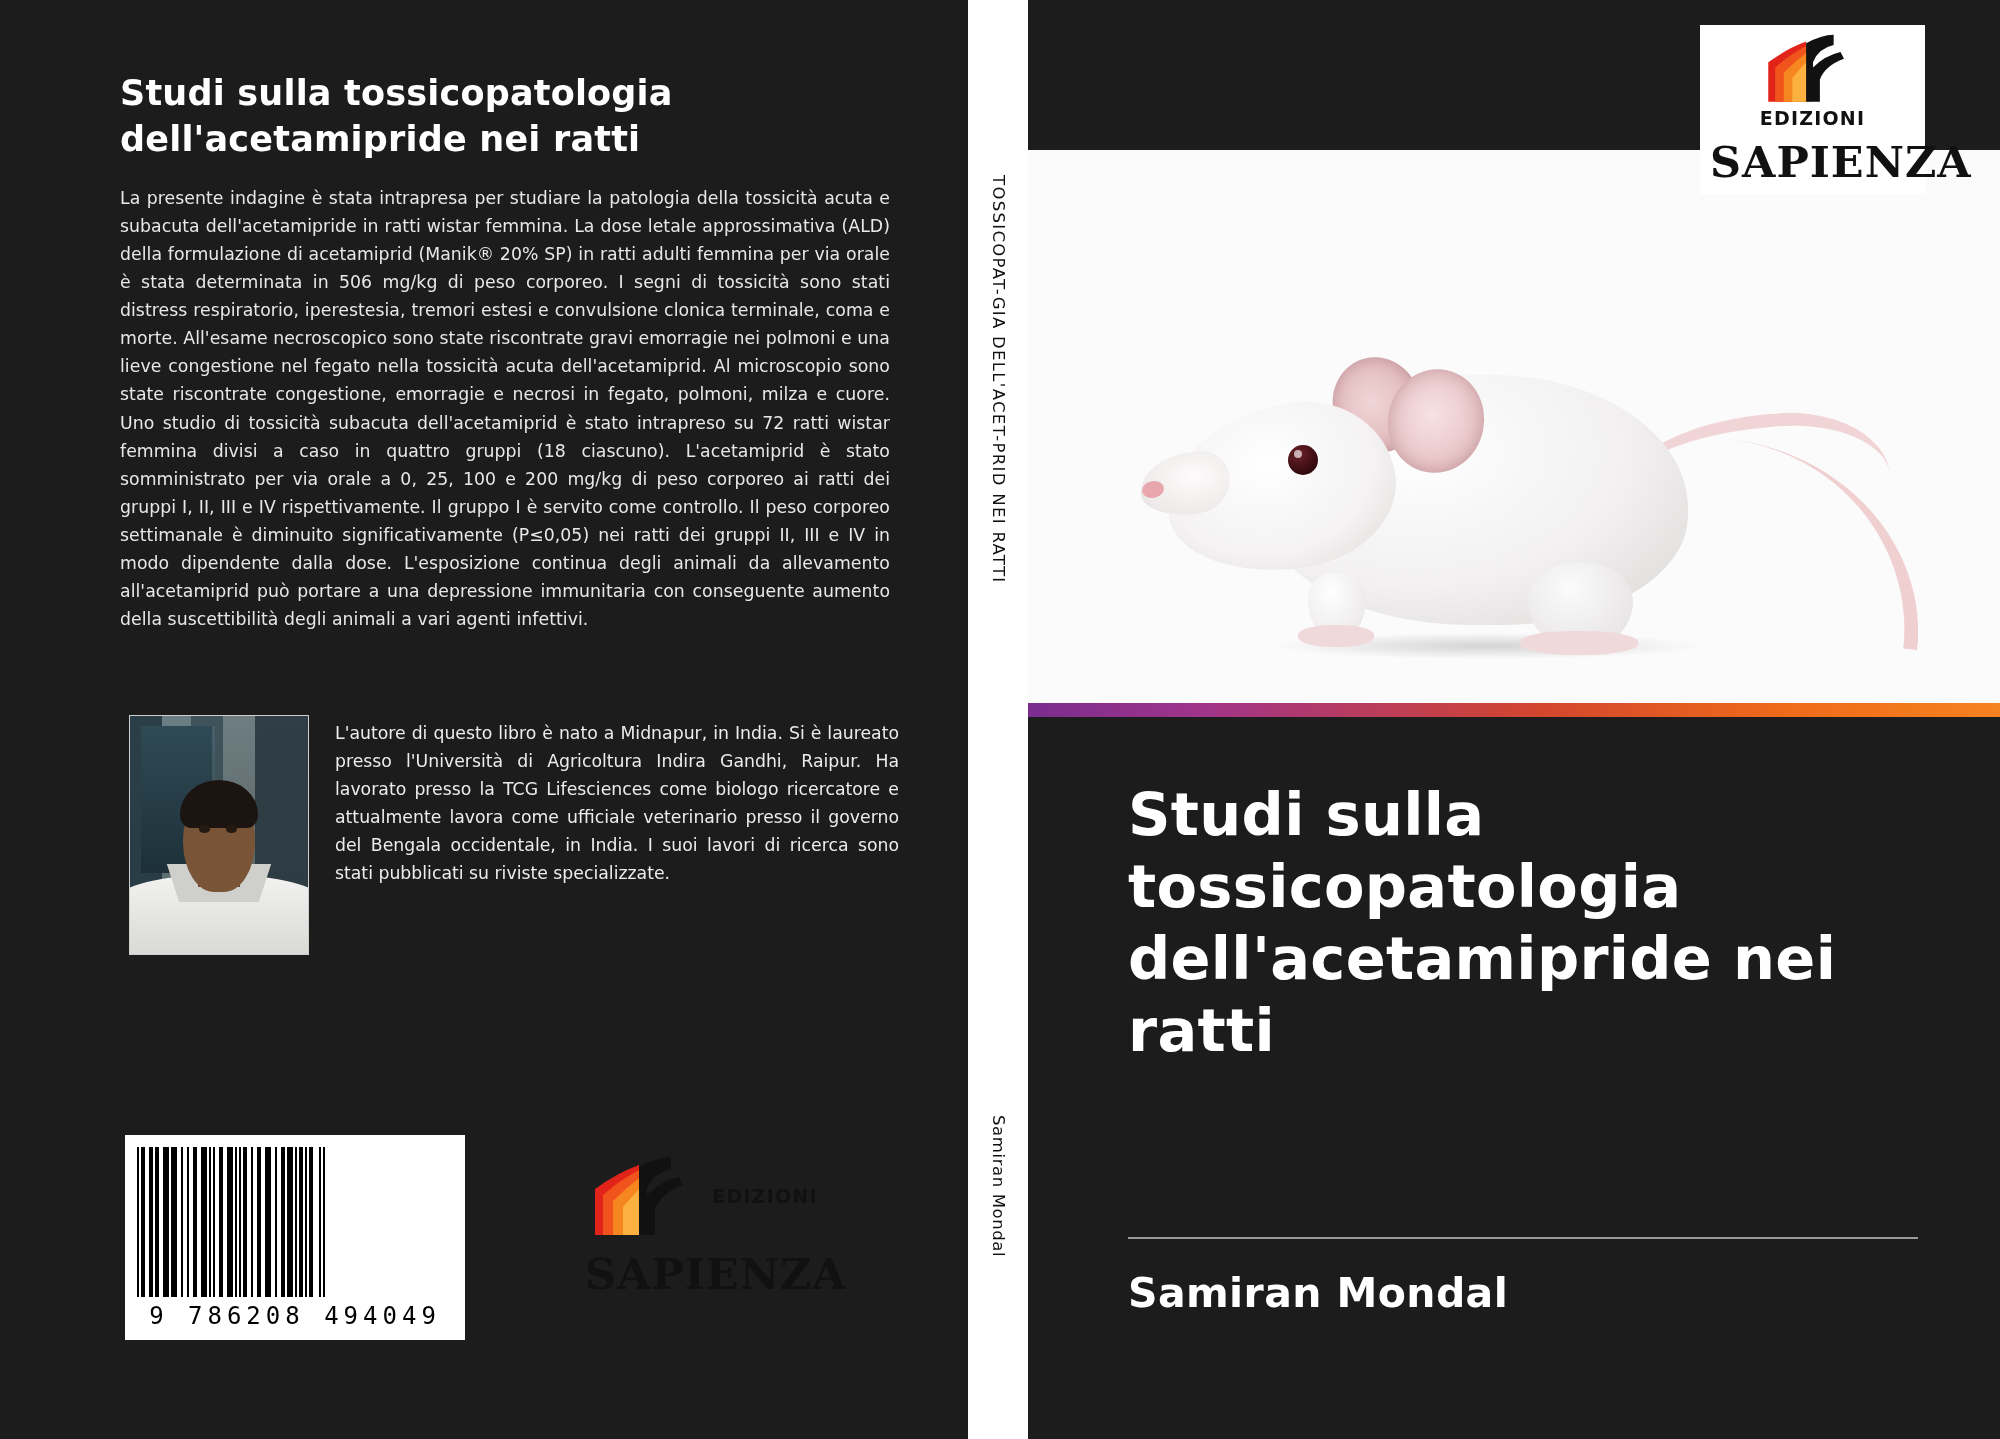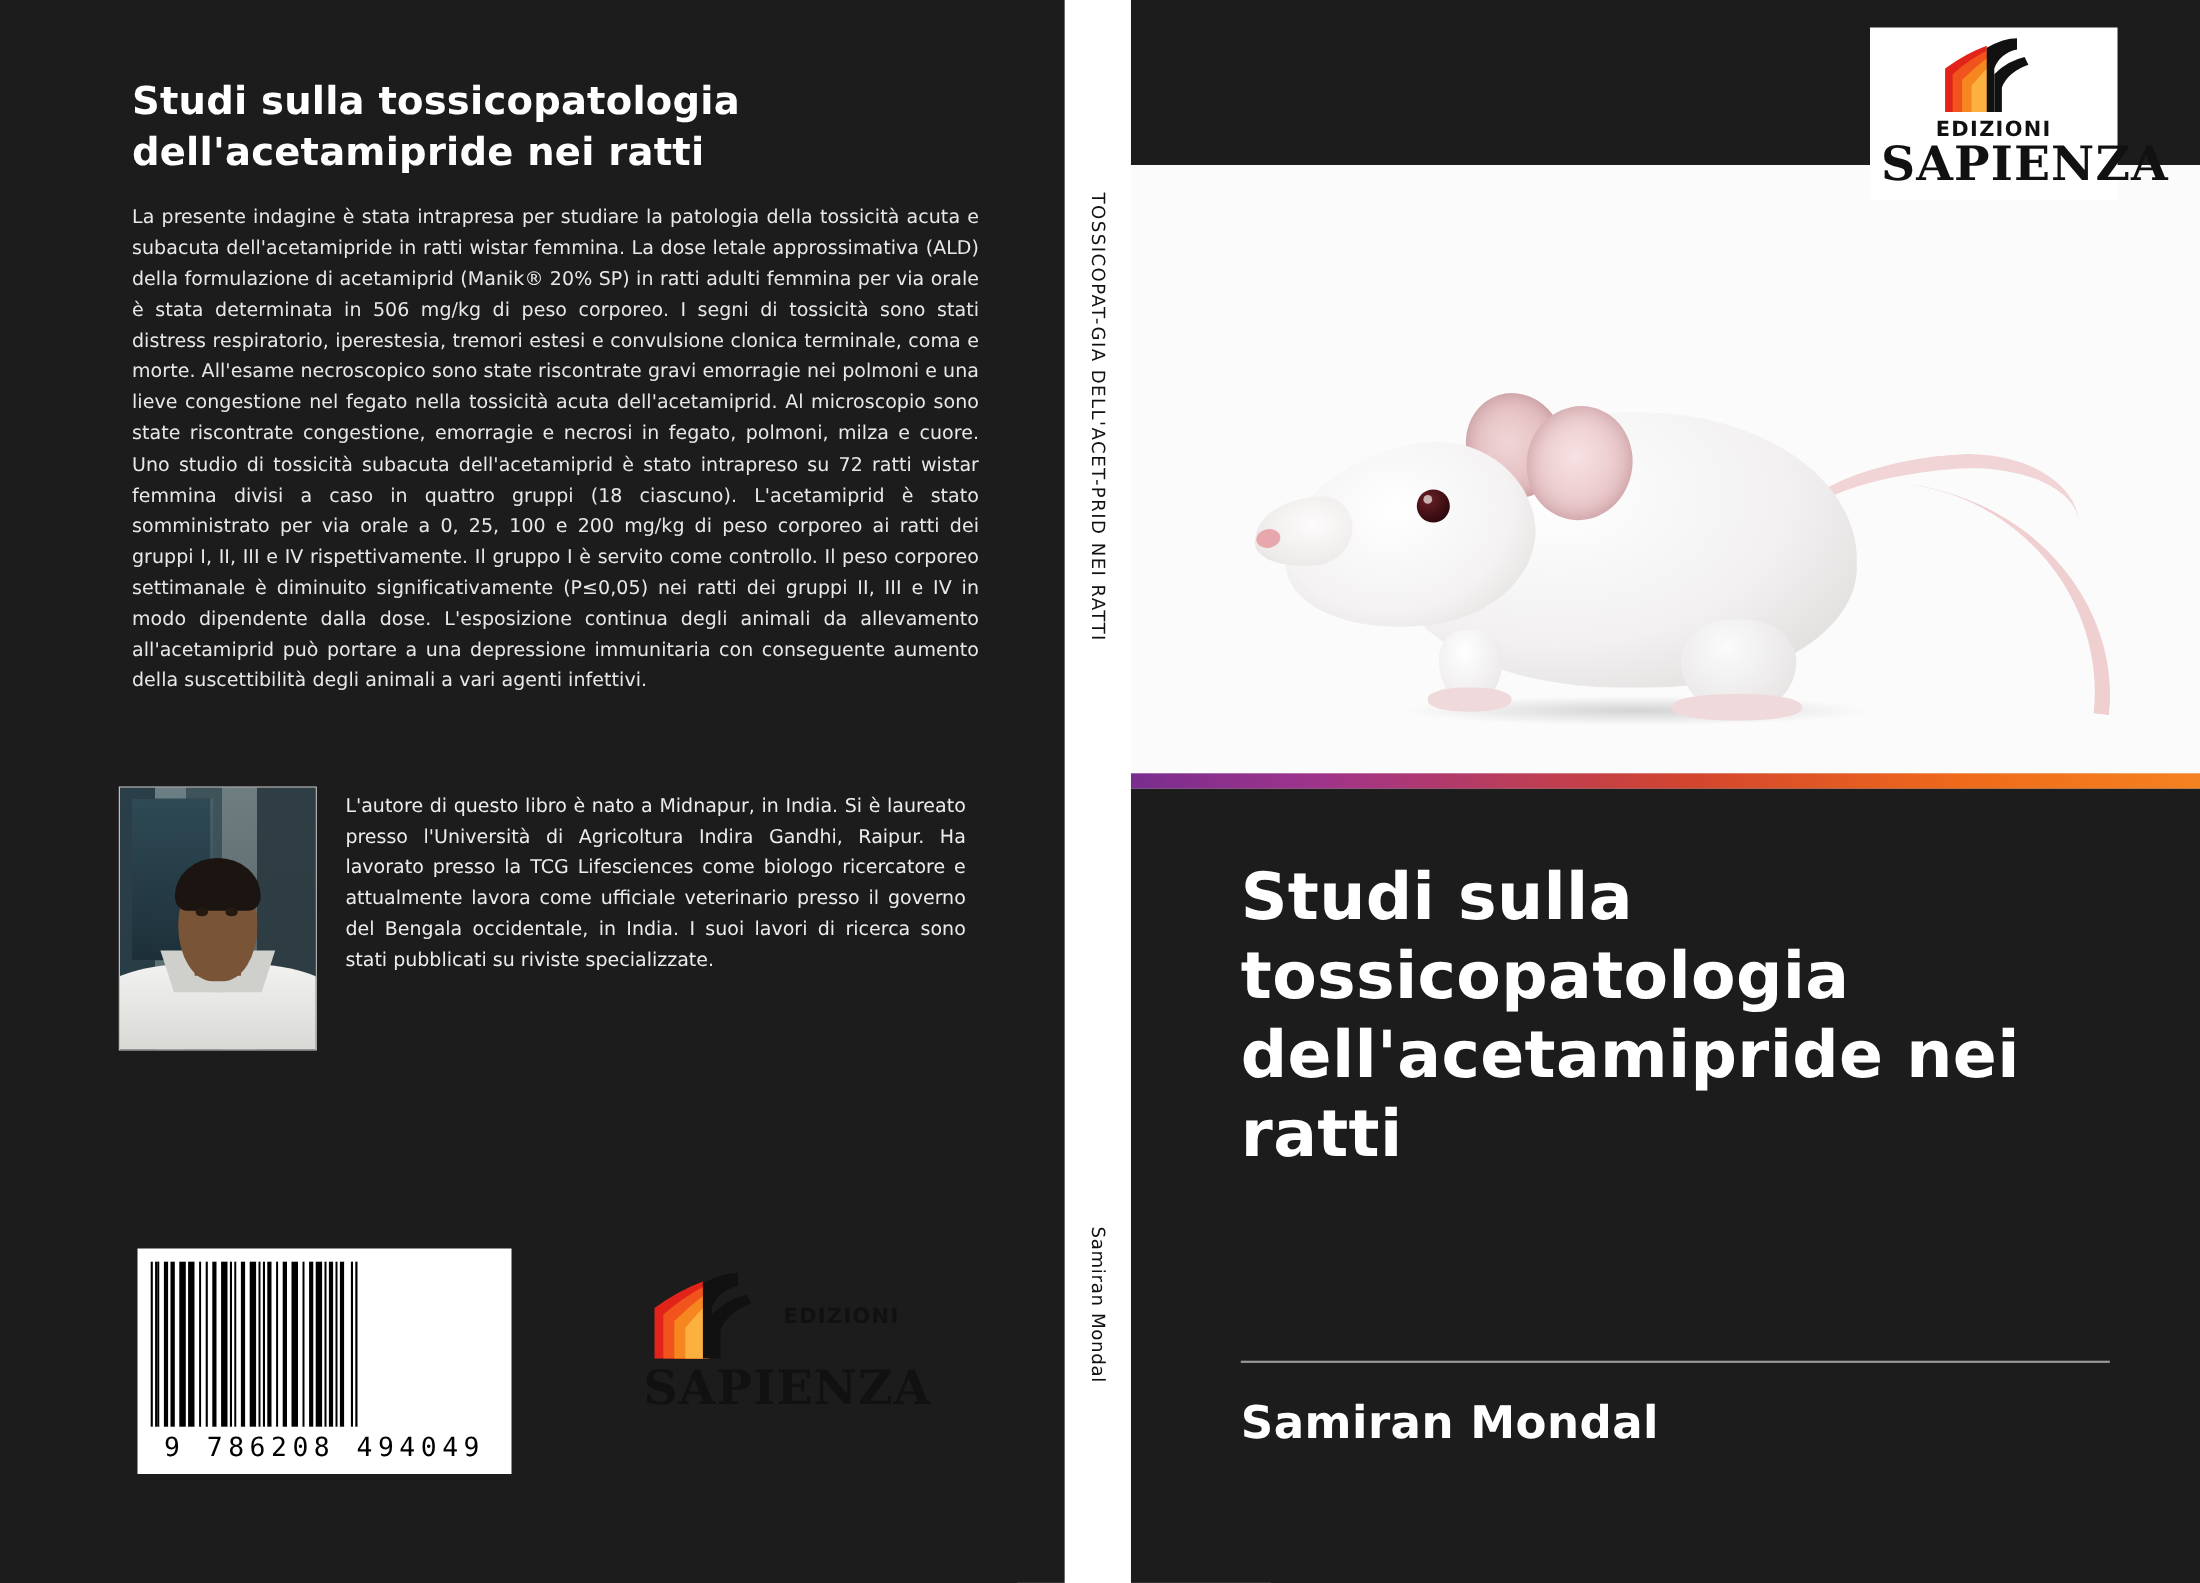--- a/index.html
+++ b/index.html
@@ -44,21 +44,21 @@
   .back-body {
     color: #e8e8e8;
     font-size: 17.3px;
     line-height: 1.62;
     text-align: justify;
     letter-spacing: 0.05px;
   }
 
   .author-block {
     position: absolute;
-    left: 108px;
+    left: 129px;
     top: 715px;
     width: 770px;
     display: flex;
     gap: 26px;
   }
   .author-photo {
     width: 180px;
     height: 240px;
     flex: 0 0 180px;
     border: 1px solid #cfcfcf;
@@ -168,21 +168,21 @@
     font-size: 19px;
     letter-spacing: 1.2px;
     font-weight: 600;
   }
   .logo-sapienza {
     font-family: "DejaVu Serif", serif;
     font-size: 43px;
     font-weight: 700;
     letter-spacing: 1px;
     line-height: 1;
-    margin-top: 0;
+    margin-top: 12px;
   }
   .pub-logo-back .logo-edizioni,
   .pub-logo-back .logo-sapienza { color: #111; }
 
   
   .spine {
     position: absolute;
     left: 968px;
     top: 0;
     width: 60px;

